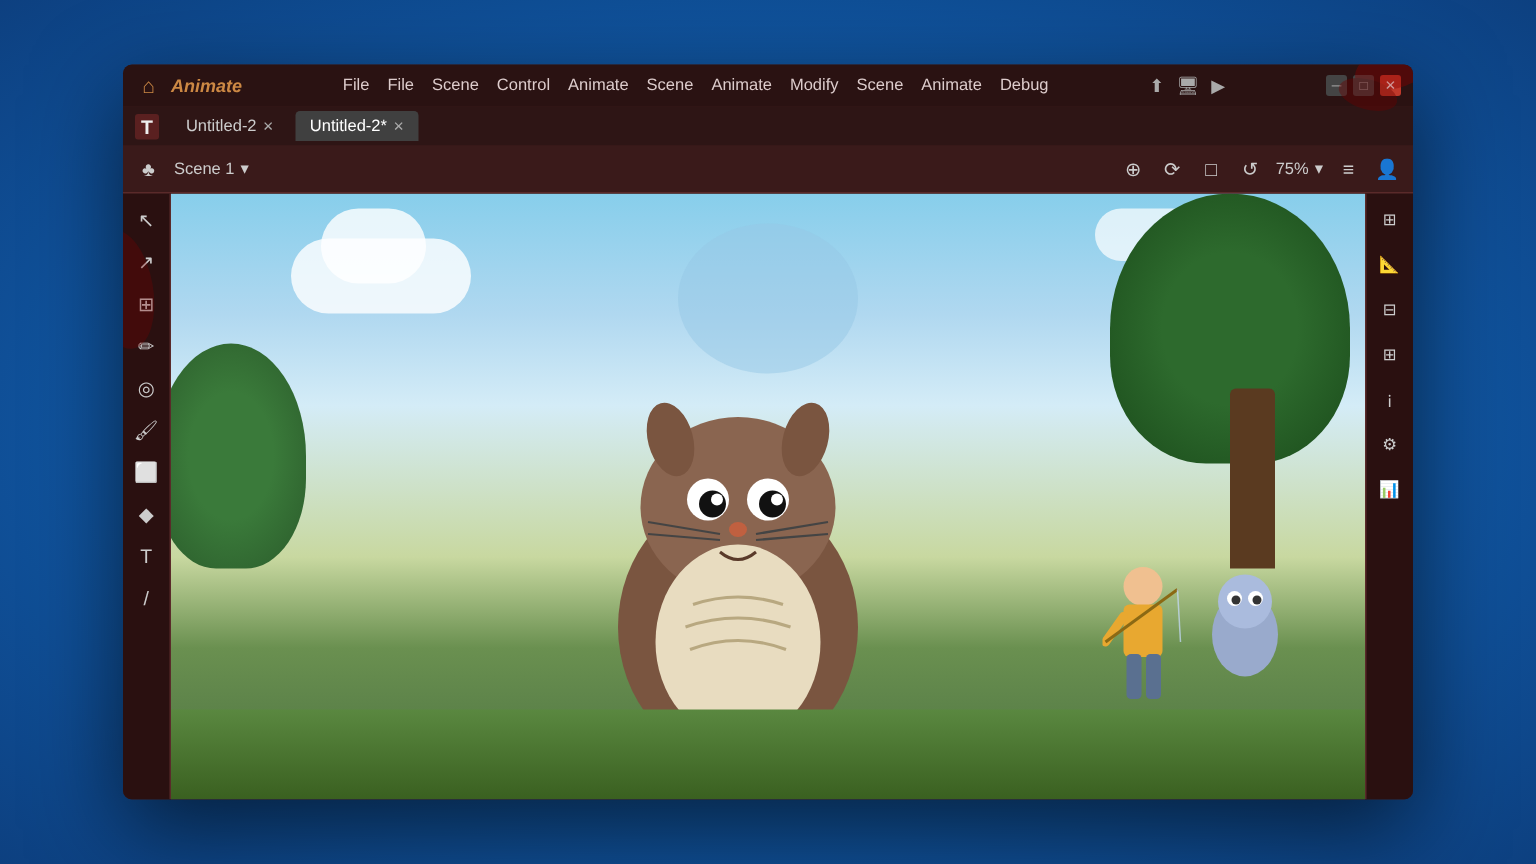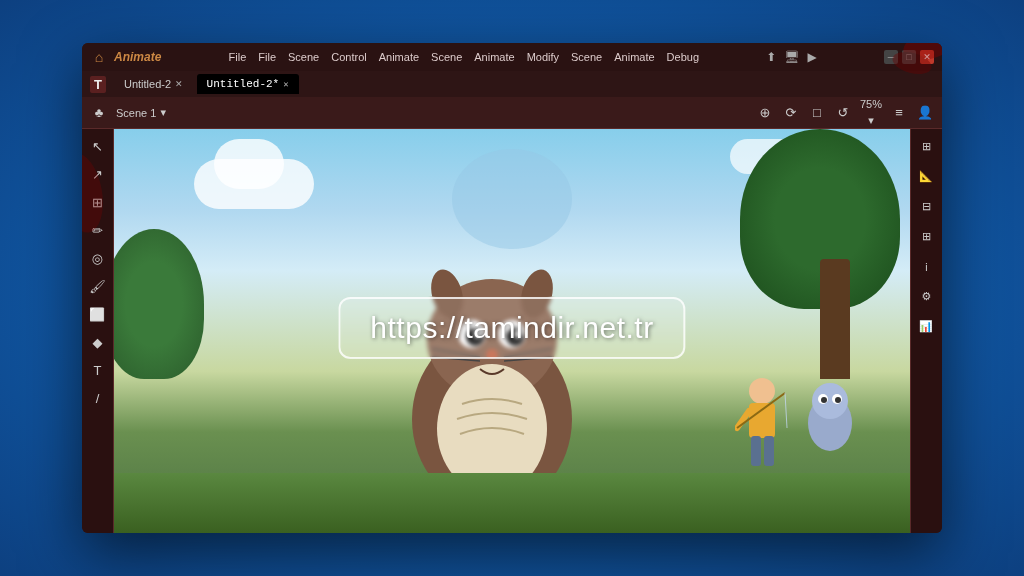--- a/index.html
+++ b/index.html
@@ -130,23 +130,22 @@
       border-radius: 3px 3px 0 0;
       font-size: 11px;
       display: flex;
       align-items: center;
       gap: 4px;
       color: #ccc;
       cursor: pointer;
     }
 
     .tab.active {
-      background: #000000;
+      background: #404040;
       color: #fff;
-      font-family: Liberation Mono, monospace;
     }
 
     .tab-close {
       font-size: 9px;
       color: #aaa;
     }
 
     
     .toolbar {
       height: 32px;
@@ -174,21 +173,20 @@
       align-items: center;
       gap: 8px;
     }
 
     .zoom-control {
       display: flex;
       align-items: center;
       gap: 4px;
       color: #ccc;
       font-size: 11px;
-      flex-direction: column;
     }
 
     .toolbar-icon {
       width: 18px;
       height: 18px;
       display: flex;
       align-items: center;
       justify-content: center;
       color: #ccc;
       font-size: 13px;
@@ -591,23 +589,20 @@
           <rect x="29" y="63" width="10" height="30" rx="3" fill="#5a7090"></rect>
 
           <line x1="2" y1="55" x2="50" y2="20" stroke="#8B6914" stroke-width="2"></line>
           <line x1="50" y1="20" x2="52" y2="55" stroke="rgba(200,220,255,0.7)" stroke-width="1"></line>
         </svg>
 
         <div style="position:absolute;bottom:0;left:0;right:0;height:60px;background:linear-gradient(180deg,#5a8840 0%,#3a6020 100%);"></div>
 
       </div>
 
-      <div class="url-overlay">
-        <span class="url-text">https://tamindir.net.tr</span>
-      </div>
 
     </div>
 
     <div class="right-panel">
       <div class="right-btn">⊞</div>
       <div class="right-btn">📐</div>
       <div class="right-btn">⊟</div>
       <div class="right-btn">⊞</div>
       <div class="right-btn">ℹ</div>
       <div class="right-btn">⚙</div>

